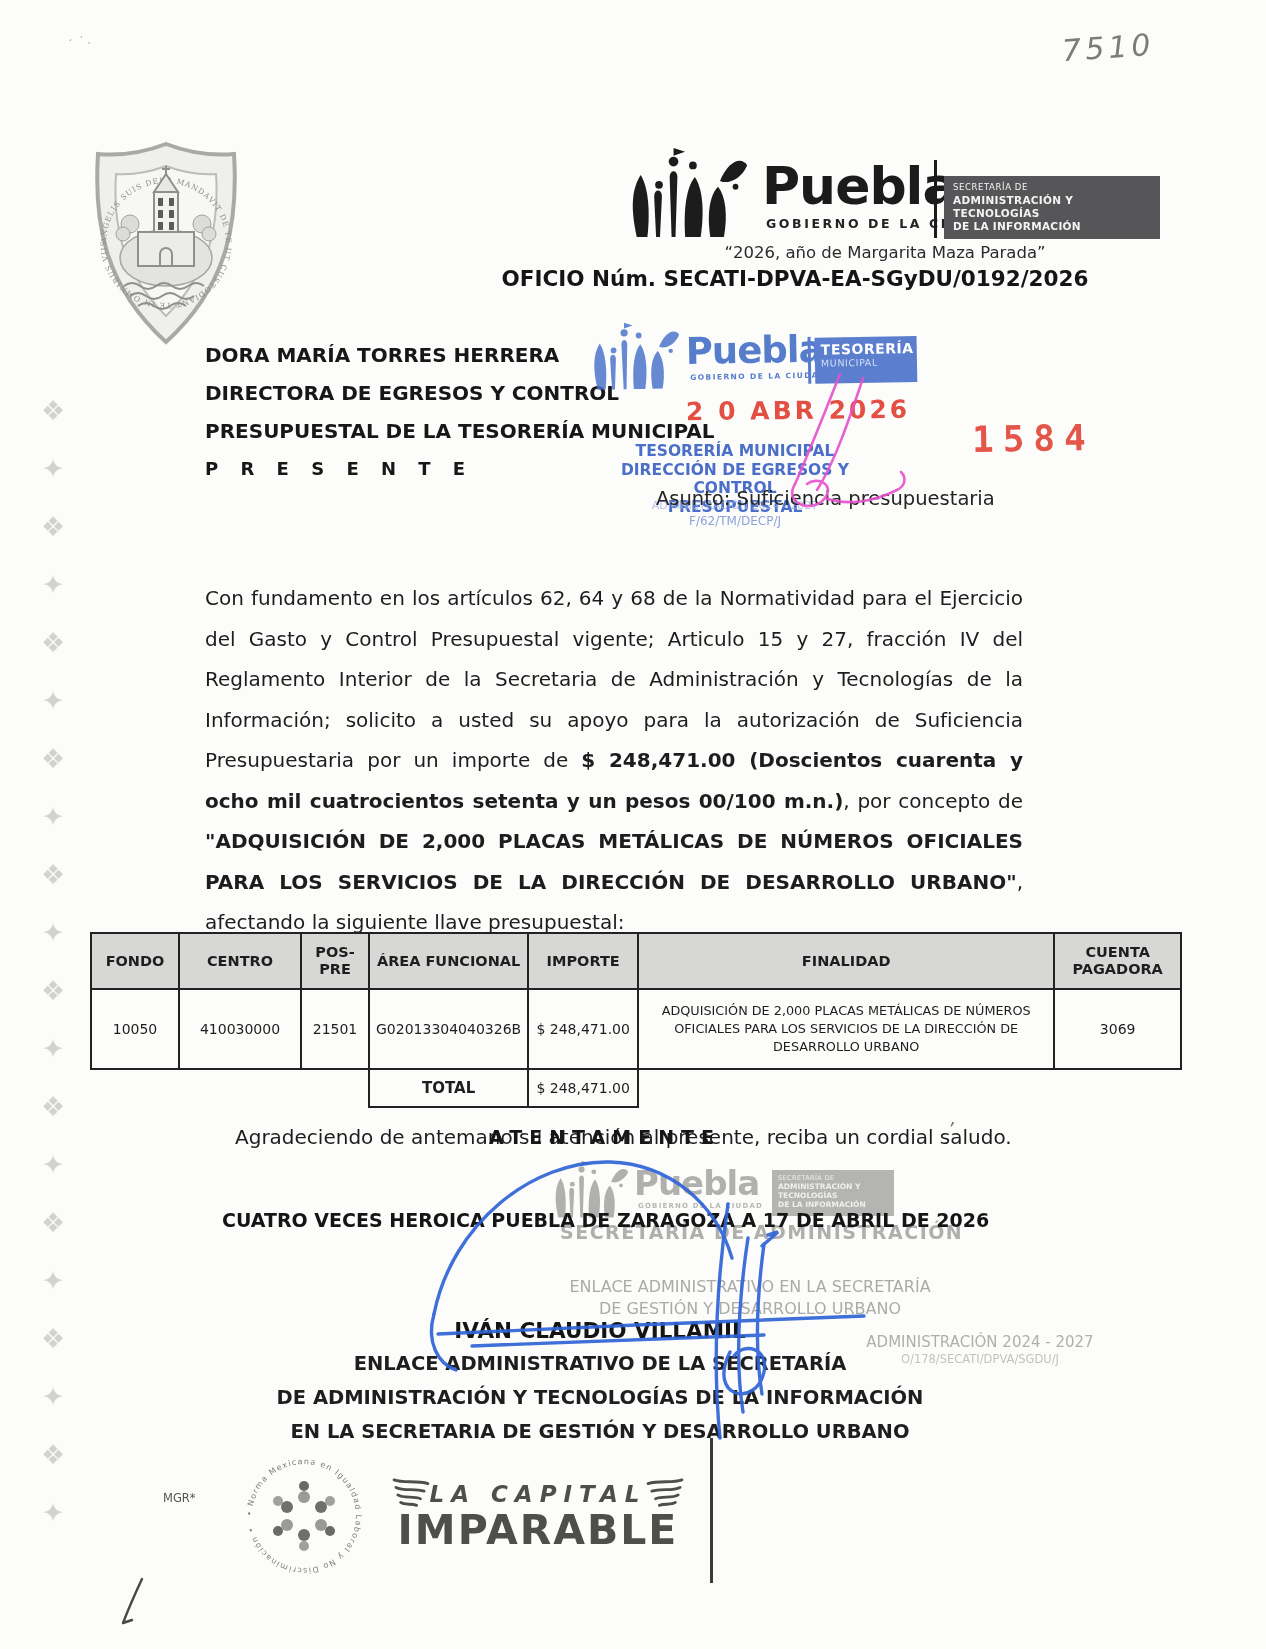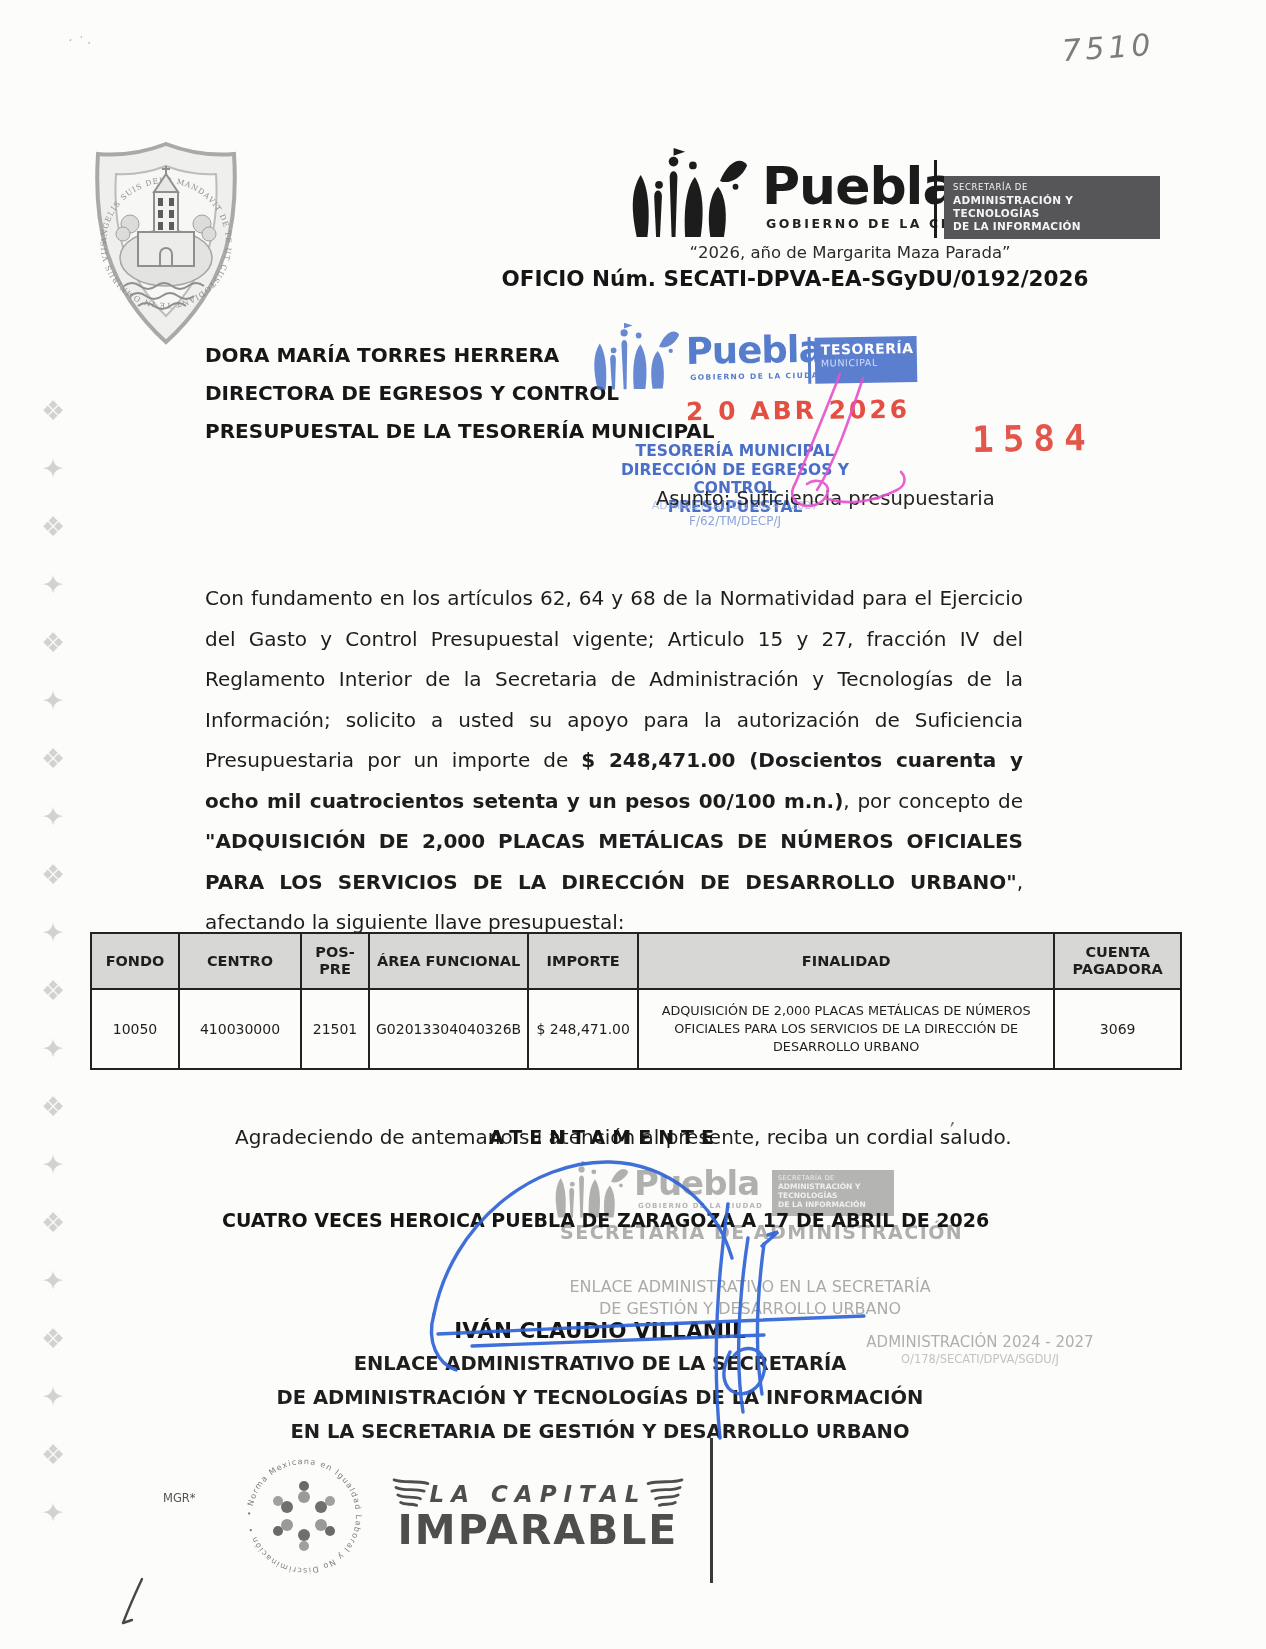--- a/index.html
+++ b/index.html
@@ -23,21 +23,21 @@
 
   
   .brandmark{color:#1c1c1c;}
   .wordmark{font-weight:bold;letter-spacing:-1px;line-height:1;}
   .hdr-wordmark{left:762px;top:160px;font-size:52px;color:#1b1b1b;}
   .hdr-tagline{left:766px;top:216px;font-size:12.5px;font-weight:bold;letter-spacing:2.6px;color:#232323;}
   .hdr-bar{left:934px;top:160px;width:3px;height:78px;background:#1b1b1b;}
   .hdr-box{left:944px;top:176px;width:198px;background:#565658;color:#f4f4f4;padding:6px 9px;}
   .hdr-box .l1{font-size:8.5px;letter-spacing:.6px;margin-bottom:2px;}
   .hdr-box .l2,.hdr-box .l3{font-size:10.5px;font-weight:bold;letter-spacing:.3px;line-height:13px;}
-  .year-legend{left:575px;top:243px;width:550px;text-align:center;font-size:16.5px;color:#2b2b2b;}
+  .year-legend{left:610px;top:243px;width:550px;text-align:center;font-size:16.5px;color:#2b2b2b;}
   .oficio{left:430px;top:266px;width:730px;text-align:center;font-size:21.5px;font-weight:bold;color:#151515;}
 
   
   .recipient{left:205px;top:336px;font-size:20px;font-weight:bold;line-height:38px;color:#171717;}
   .presente{letter-spacing:8px;font-weight:600;font-size:18px;}
 
   
   .st-blue{color:#4a73c9;}
   .tes-wrap{transform:rotate(-1deg);opacity:.93;}
   .tes-wordmark{left:694px;top:334px;font-size:37px;color:#4a73c9;}
@@ -196,20 +196,21 @@
     <div class="l2">ADMINISTRACIÓN Y TECNOLOGÍAS</div>
     <div class="l3">DE LA INFORMACIÓN</div>
   </div>
   <div class="abs year-legend nowrap">“2026, año de Margarita Maza Parada”</div>
   <div class="abs oficio nowrap">OFICIO Núm. SECATI-DPVA-EA-SGyDU/0192/2026</div>
 
   <div class="abs recipient">
     <div>DORA MARÍA TORRES HERRERA</div>
     <div>DIRECTORA DE EGRESOS Y CONTROL</div>
     <div>PRESUPUESTAL DE LA TESORERÍA MUNICIPAL</div>
+    <div class="presente">P R E S E N T E</div>
   </div>
 
   <div class="abs tes-wrap" style="left:0;top:0;width:100%;height:100%">
     <svg class="abs st-blue" style="left:598px;top:320px;opacity:.9" width="94" height="74" viewBox="0 0 130 95">
         <use href="#pueblamark"></use>
       </svg>
     <div class="abs wordmark tes-wordmark">Puebla</div>
     <div class="abs tes-tagline">GOBIERNO DE LA CIUDAD</div>
     <div class="abs tes-bar"></div>
     <div class="abs tes-box">
@@ -265,20 +266,26 @@
       </tr>
       <tr class="row-data">
         <td>10050</td>
         <td>410030000</td>
         <td>21501</td>
         <td>G02013304040326B</td>
         <td>$ 248,471.00</td>
         <td class="cell-fin">ADQUISICIÓN DE 2,000 PLACAS METÁLICAS DE NÚMEROS OFICIALES PARA LOS SERVICIOS DE LA DIRECCIÓN DE DESARROLLO URBANO</td>
         <td>3069</td>
       </tr>
+      <tr class="total-row">
+        <td colspan="3" class="noborder"></td>
+        <td class="total-label">TOTAL</td>
+        <td>$ 248,471.00</td>
+        <td colspan="2" class="noborder"></td>
+      </tr>
     </tbody>
       </table>
   </div>
 
   <p class="abs closing">Agradeciendo de antemano su atención al presente, reciba un cordial saludo.</p>
 
   <div class="abs gray-wrap" style="left:0;top:0;width:100%;height:100%">
     <svg class="abs st-gray" style="left:552px;top:1158px" width="80" height="64" viewBox="0 0 130 95">
         <use href="#pueblamark"></use>
       </svg>

